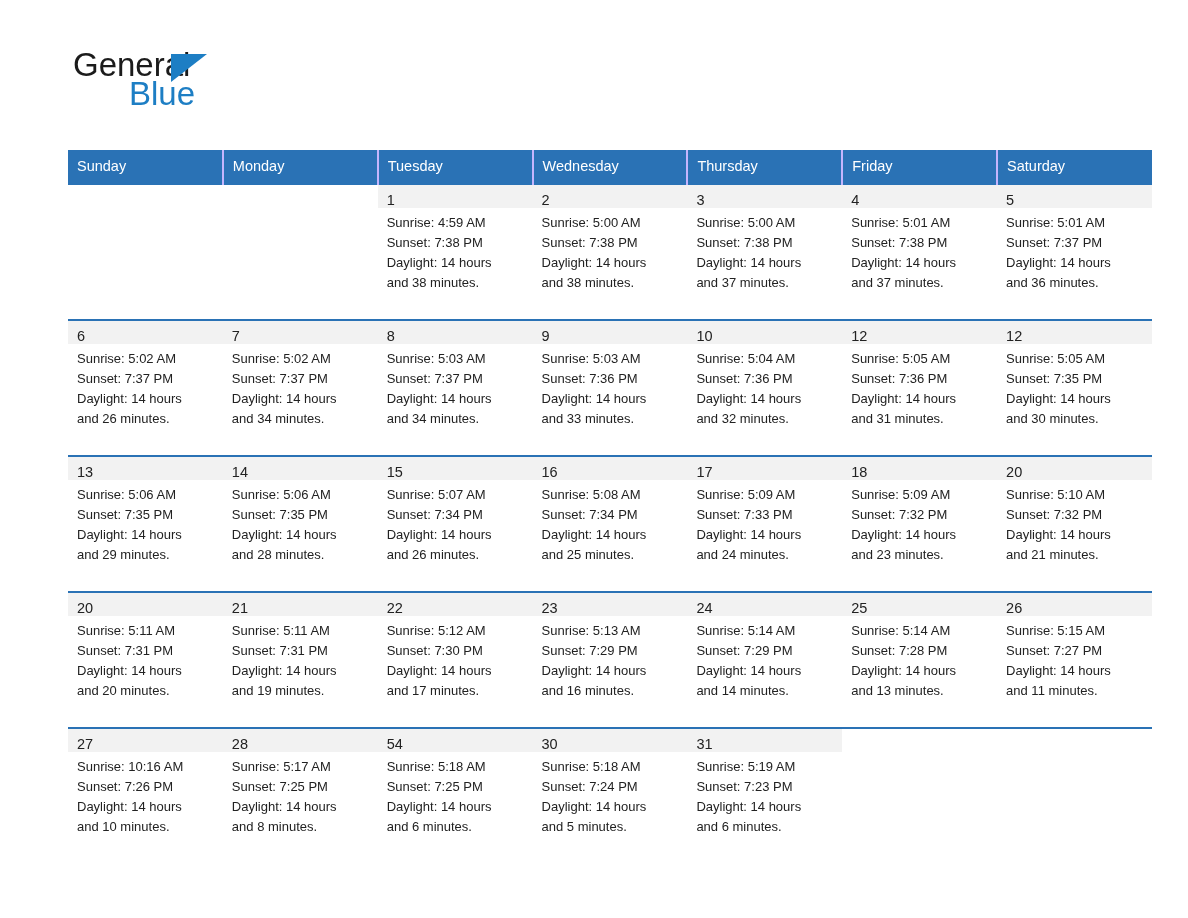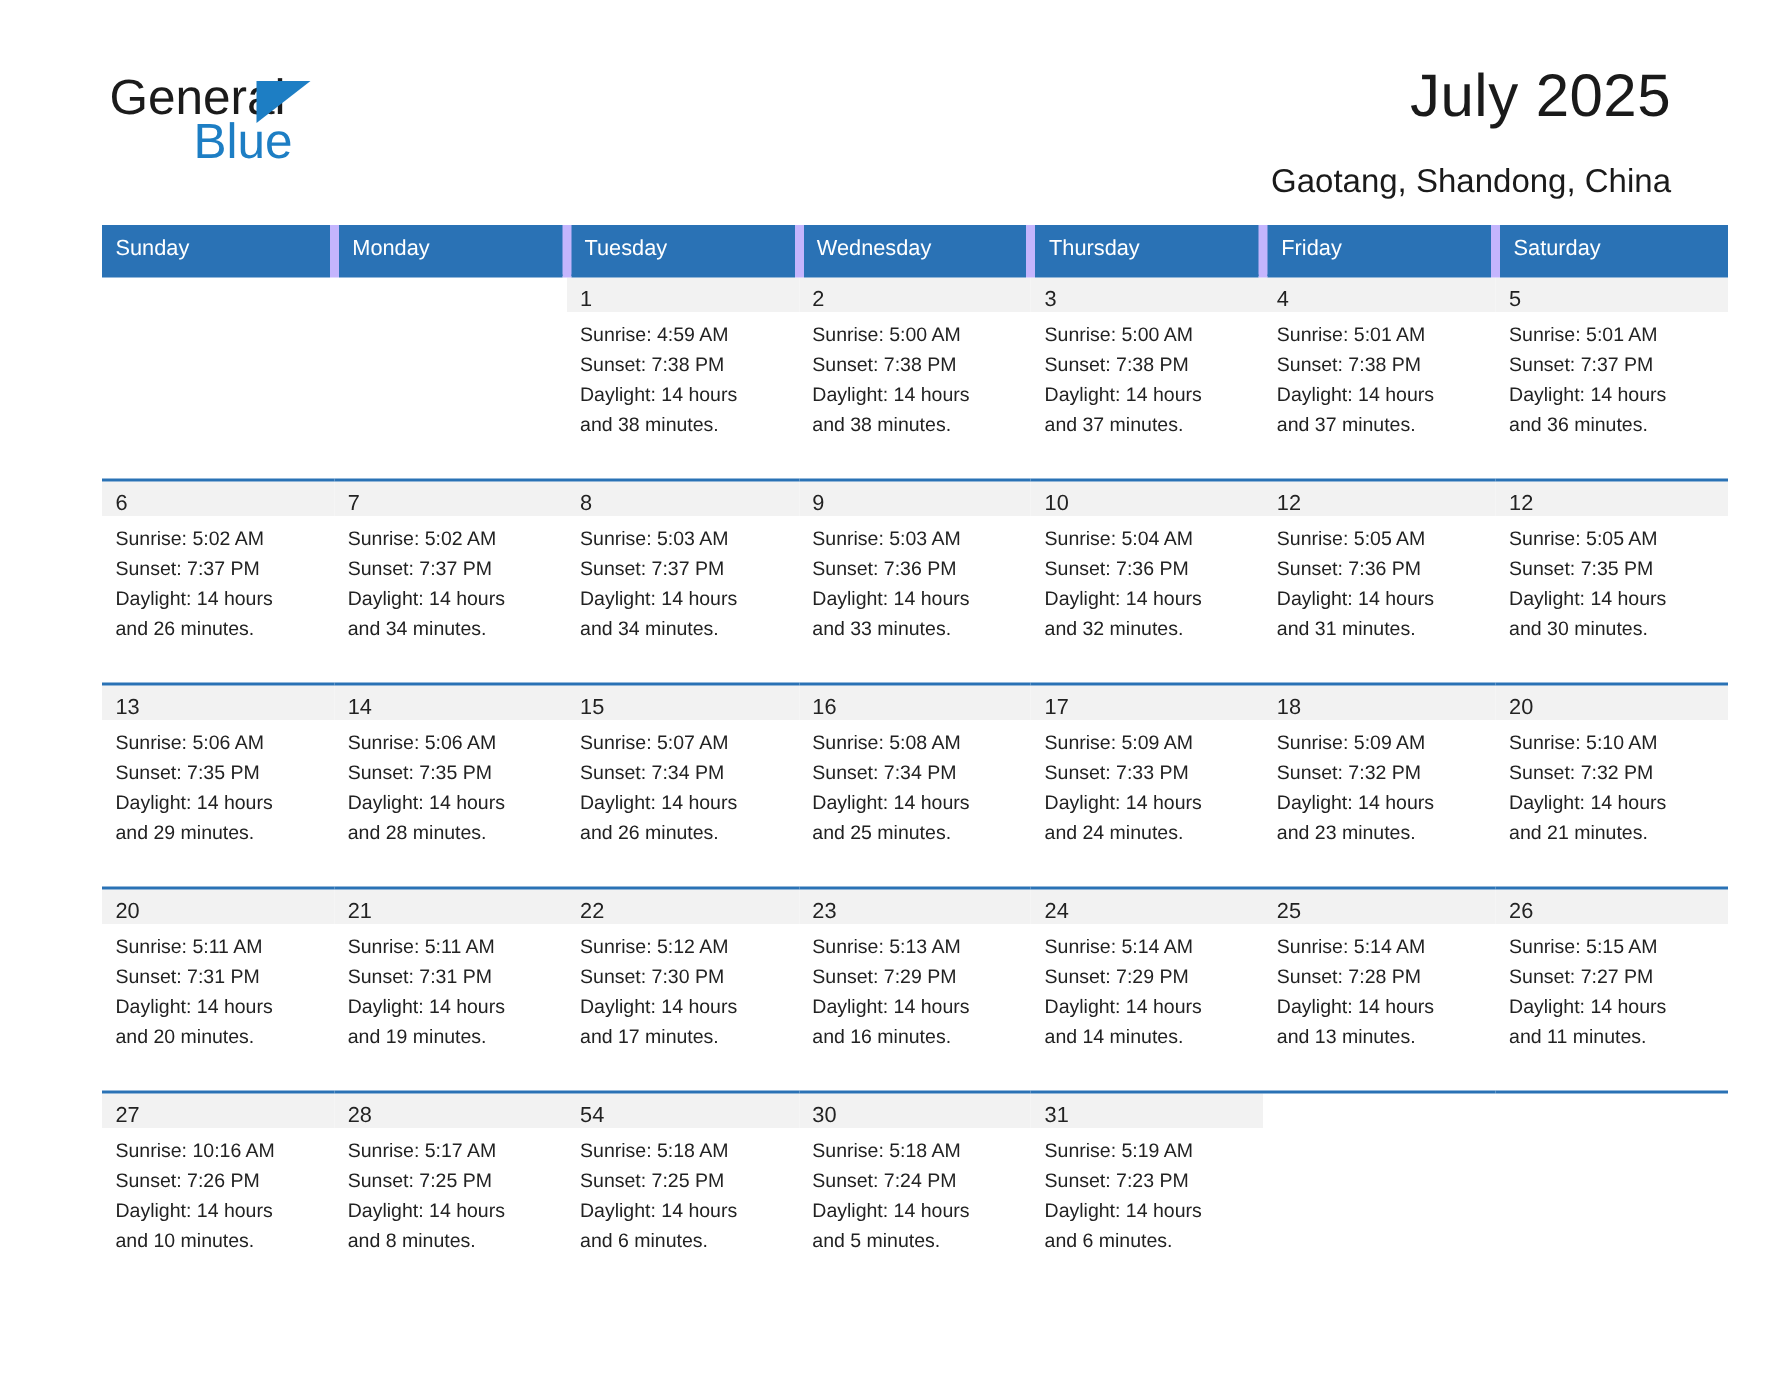--- a/index.html
+++ b/index.html
@@ -76,21 +76,21 @@
     table-layout: fixed;
     width: 1084px;
   }
   table.cal th {
     background: #2a72b5;
     color: #ffffff;
     font-weight: normal;
     font-size: 14.5px;
     text-align: left;
     padding: 7px 0 8px 9px;
-    border-right: 6px solid #c4b5fd;
+    border-right: 2px solid #c4b5fd;
     height: 18px;
   }
   table.cal th:last-child { border-right: none; }
   table.cal td {
     width: 154.8px;
     vertical-align: top;
     border-top: 2px solid #2a72b5;
     padding: 0;
     height: 134px;
   }
@@ -120,22 +120,20 @@
 <body>
 
 <div class="page">
 
   <div class="header">
     <div class="logo">
       <span class="logo-general">General</span>
       <span class="logo-tri"></span>
       <span class="logo-blue">Blue</span>
     </div>
-    <div class="title">July 2025</div>
-    <div class="subtitle">Gaotang, Shandong, China</div>
   </div>
 
   <table class="cal">
     <thead>
       <tr>
         <th>Sunday</th>
         <th>Monday</th>
         <th>Tuesday</th>
         <th>Wednesday</th>
         <th>Thursday</th>

